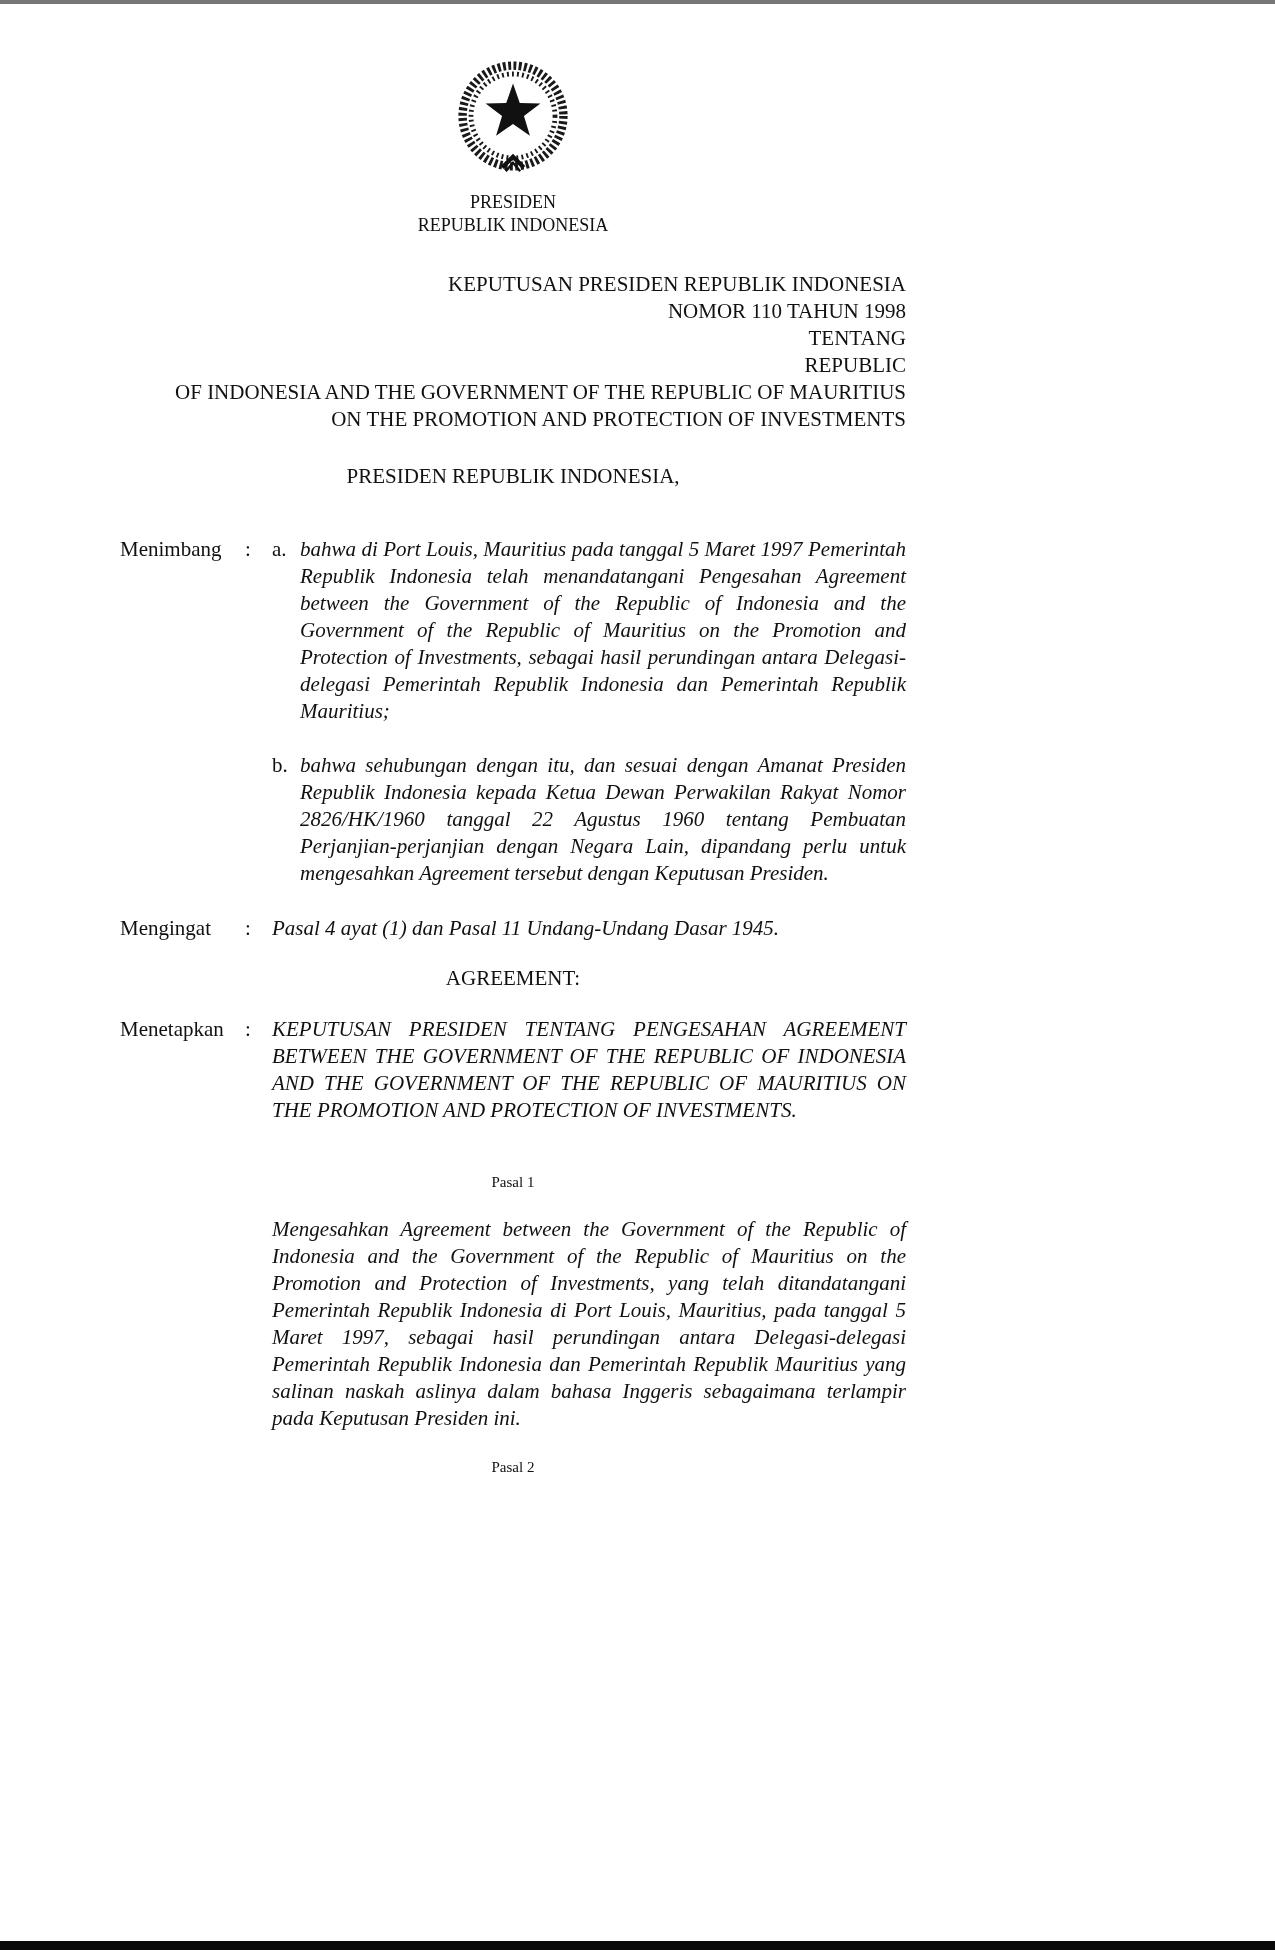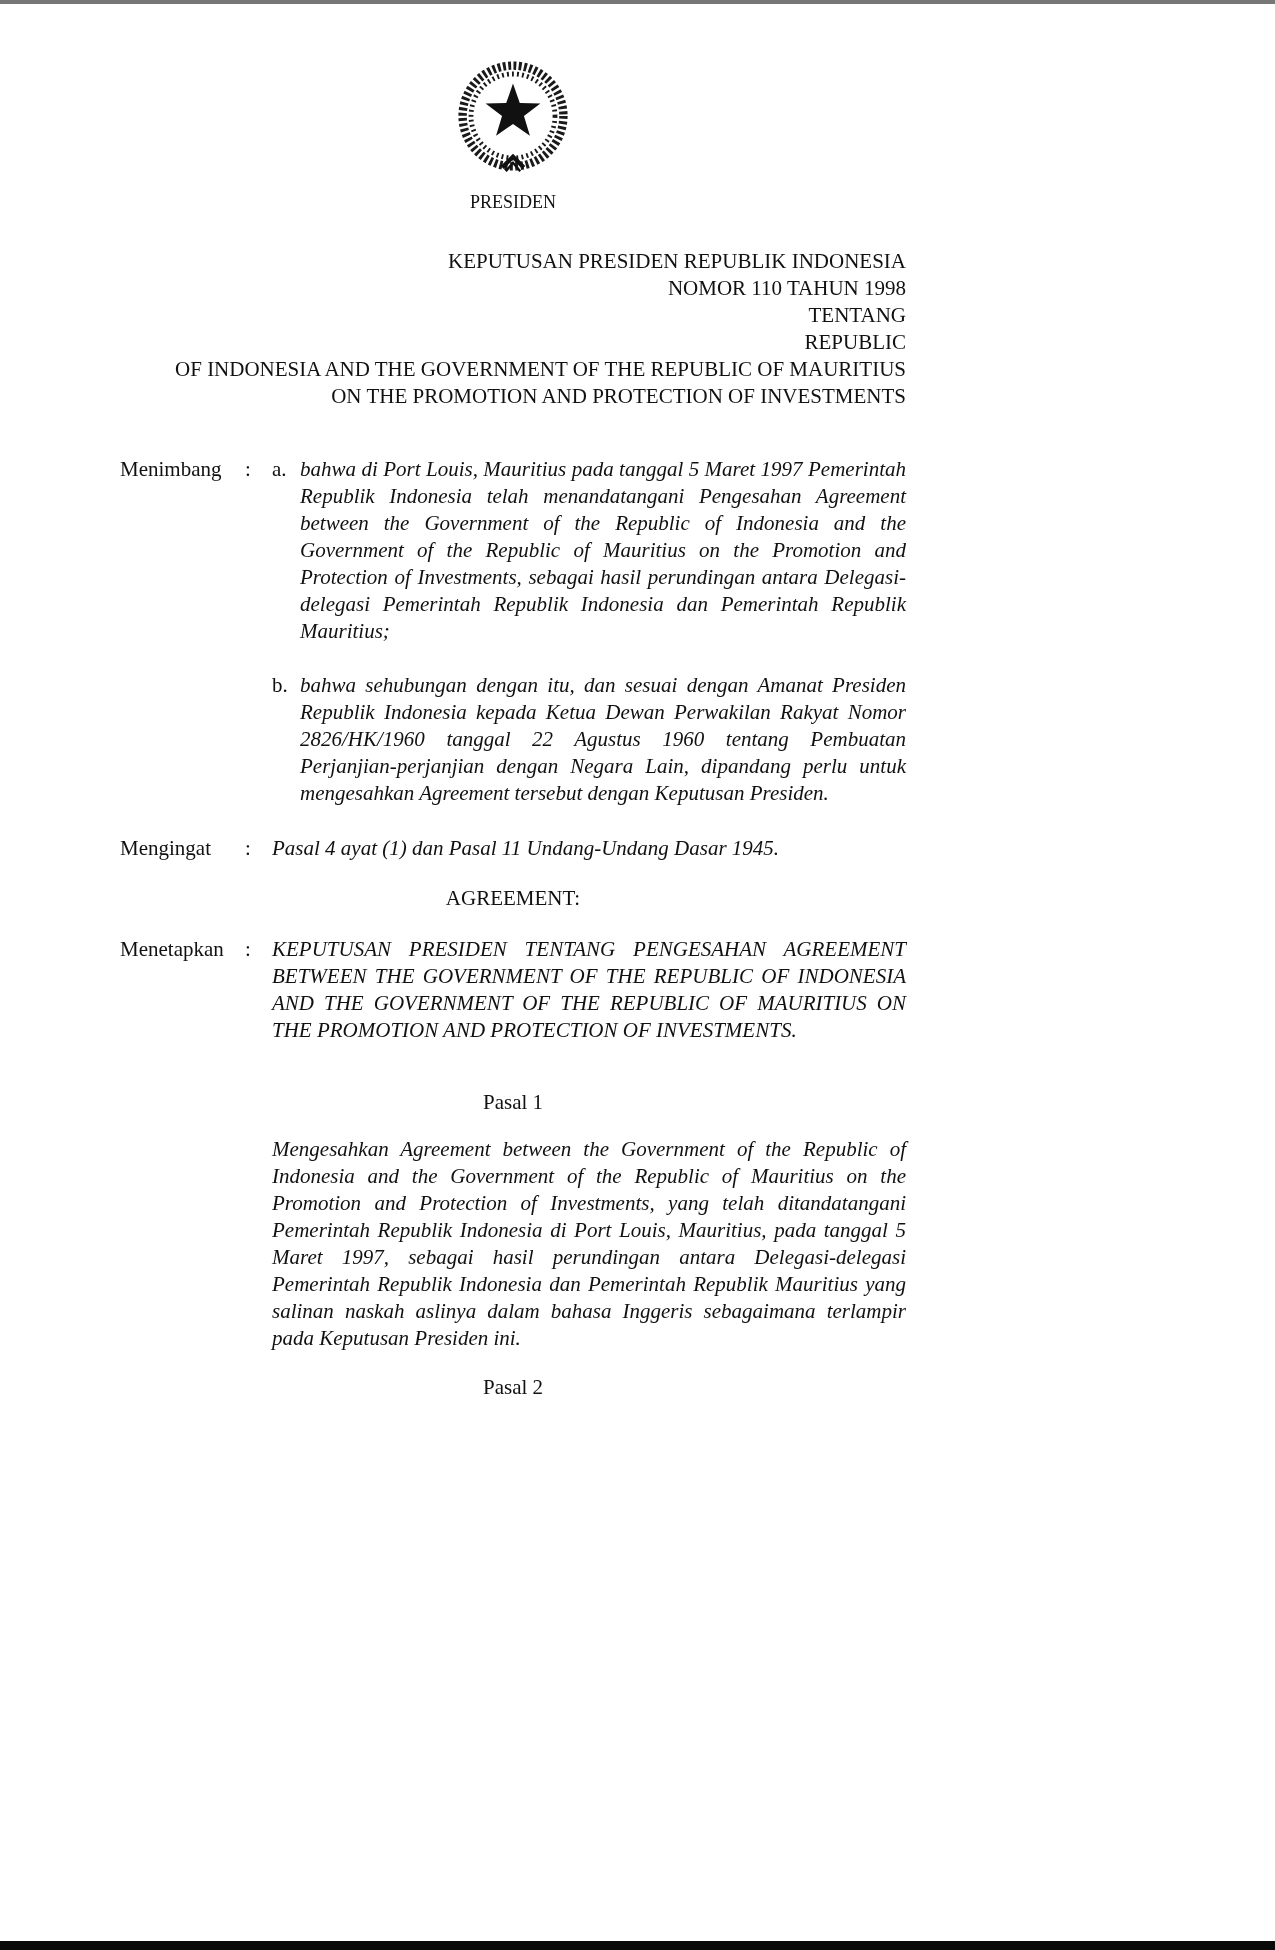--- a/index.html
+++ b/index.html
@@ -52,21 +52,21 @@
   p { margin: 0; font-style: italic; }
   .just { text-align: justify; }
   .decision-heading {
     margin-top: 23px;
     text-align: center;
   }
   .article-1 { margin-top: 45px; }
   .article-2 { margin-top: 22px; }
   .article-heading {
     margin: 0;
-    font-size: 21px;
+    font-size: 15px;
     font-weight: normal;
     text-align: center;
   }
   .article-body {
     margin-top: 20px;
     margin-left: 152px;
   }
   .bottom-bar {
     position: absolute;
     left: 0;
@@ -87,31 +87,33 @@
         <circle cx="50" cy="50" r="42" fill="none" stroke="#1a1a1a" stroke-width="7" stroke-dasharray="2.4 2.0"></circle>
         <circle cx="50" cy="50" r="35" fill="none" stroke="#1a1a1a" stroke-width="4" stroke-dasharray="1.6 2.6"></circle>
         <path d="M50,23 L55.64,39.23 L72.83,39.58 L59.13,49.97 L64.11,66.42 L50,56.6 L35.89,66.42 L40.87,49.97 L27.17,39.58 L44.36,39.23 Z" fill="#111"></path>
         <path d="M41 93 L50 84 L59 93" stroke="#111" stroke-width="3.5" fill="none"></path>
         <path d="M44 96 L50 89 L56 96" stroke="#111" stroke-width="2" fill="none"></path>
       </svg>
     </div>
 
     <div class="seal-caption">
       <div>PRESIDEN</div>
+      <div>REPUBLIK INDONESIA</div>
     </div>
 
     <div class="title-block">
       <div>KEPUTUSAN PRESIDEN REPUBLIK INDONESIA</div>
       <div>NOMOR 110 TAHUN 1998</div>
       <div>TENTANG</div>
       <div>REPUBLIC</div>
       <div>OF INDONESIA AND THE GOVERNMENT OF THE REPUBLIC OF MAURITIUS</div>
       <div>ON THE PROMOTION AND PROTECTION OF INVESTMENTS</div>
     </div>
 
+    <div class="salutation">PRESIDEN REPUBLIK INDONESIA,</div>
 
     <div class="clauses">
 
       <section class="clause clause-menimbang">
         <div>Menimbang</div>
         <div>:</div>
         <div>
           <div class="lettered-item">
             <div>a.</div>
             <p class="just">bahwa di Port Louis, Mauritius pada tanggal 5 Maret 1997 Pemerintah Republik Indonesia telah menandatangani Pengesahan Agreement between the Government of the Republic of Indonesia and the Government of the Republic of Mauritius on the Promotion and Protection of Investments, sebagai hasil perundingan antara Delegasi-delegasi Pemerintah Republik Indonesia dan Pemerintah Republik Mauritius;</p>

